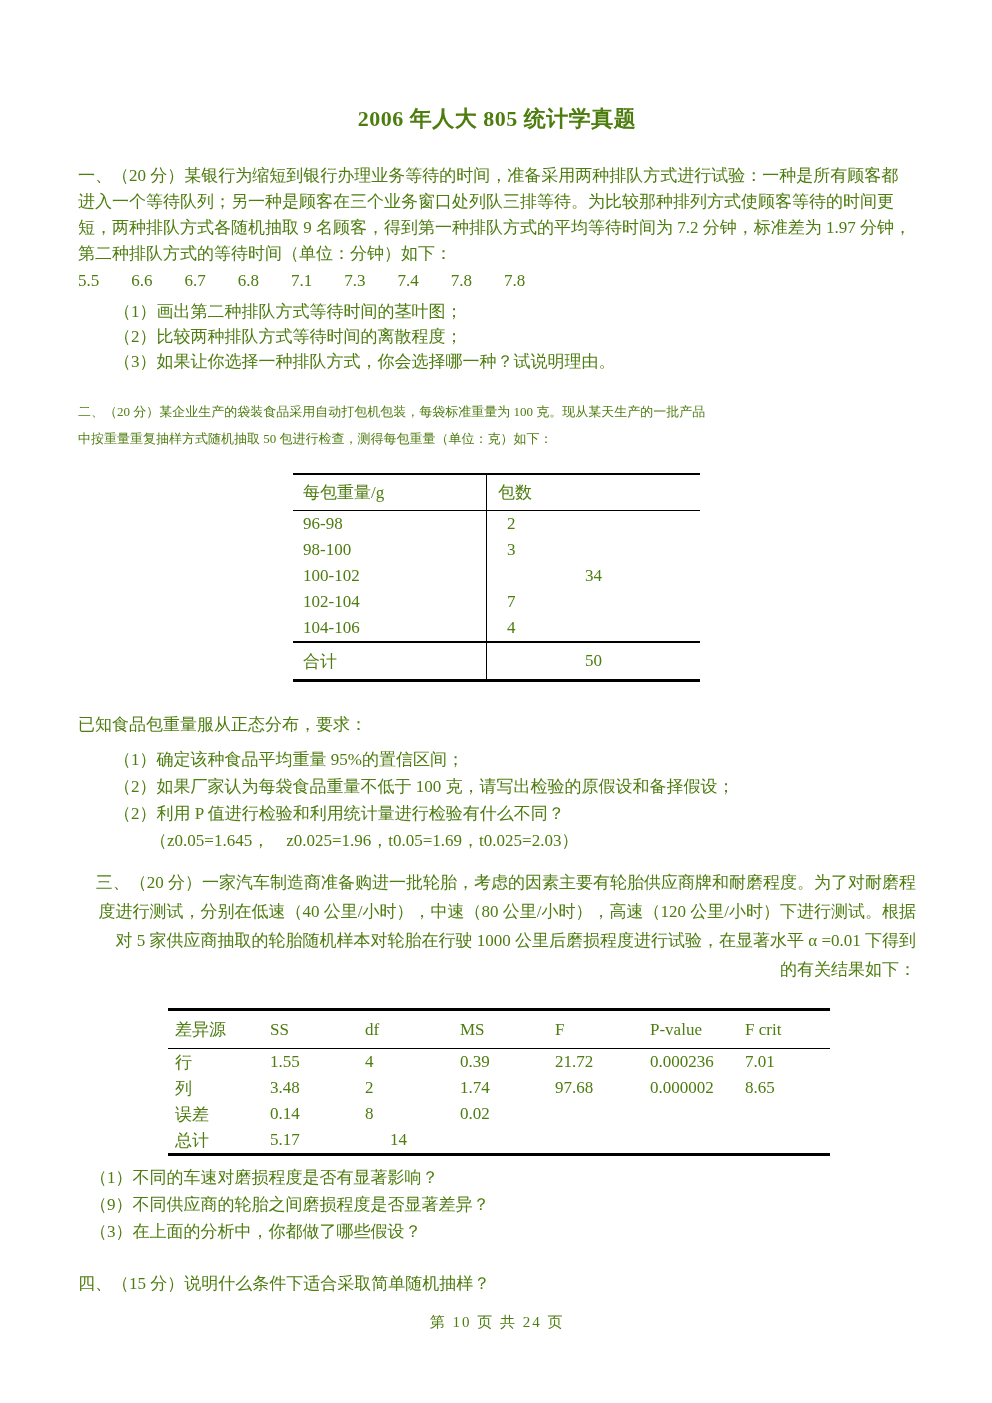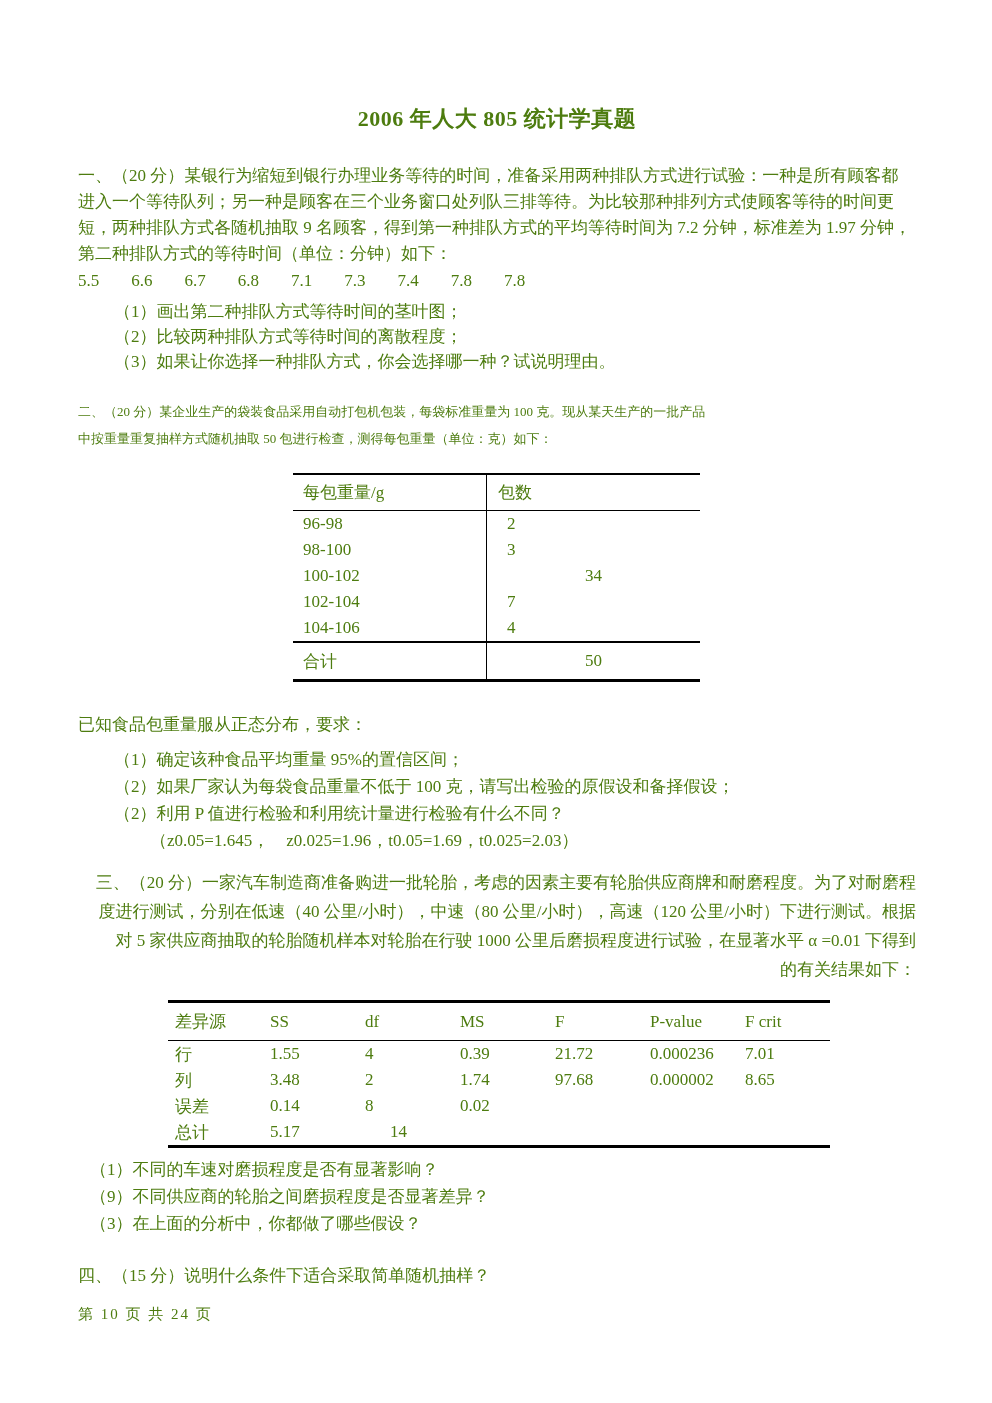--- a/index.html
+++ b/index.html
@@ -53,37 +53,37 @@
   .wrow .c1 { padding-left: 10px; border-right: 1.5px solid #000; }
   .wrow .c2 { padding-left: 20px; }
   .wrow .c2.head { padding-left: 11px; }
   .wrow .c2.indent { padding-left: 98px; }
   .wrow.whead { height: 36px; border-bottom: 1.5px solid #000; }
   .wrow.wdata { height: 26px; }
   .wrow.wtotal { height: 38px; border-top: 2.5px solid #000; }
 
   
   .atable {
-    margin-top: 16px;
+    margin-top: 24px;
     margin-left: 90px;
     width: 662px;
     border-top: 3px solid #000;
     border-bottom: 3px solid #000;
     font-size: 17px;
   }
   .arow { display: grid; grid-template-columns: 95px 95px 95px 95px 95px 95px 92px; }
   .arow > div { display: flex; align-items: center; padding-left: 7px; }
   .arow.ahead { height: 38px; border-bottom: 1.5px solid #000; }
   .arow.adata { height: 26px; }
   .arow .shift { padding-left: 32px; }
 
   .q4-line { margin-top: 26px; font-size: 17px; line-height: 26px; white-space: nowrap; }
   .footer {
     margin-top: 14px;
-    text-align: left;
+    text-align: center;
     font-size: 15px;
     line-height: 22px;
     letter-spacing: 2px;
   }
 </style>
 </head>
 <body>
 
 <div class="page">
   <div class="content">

